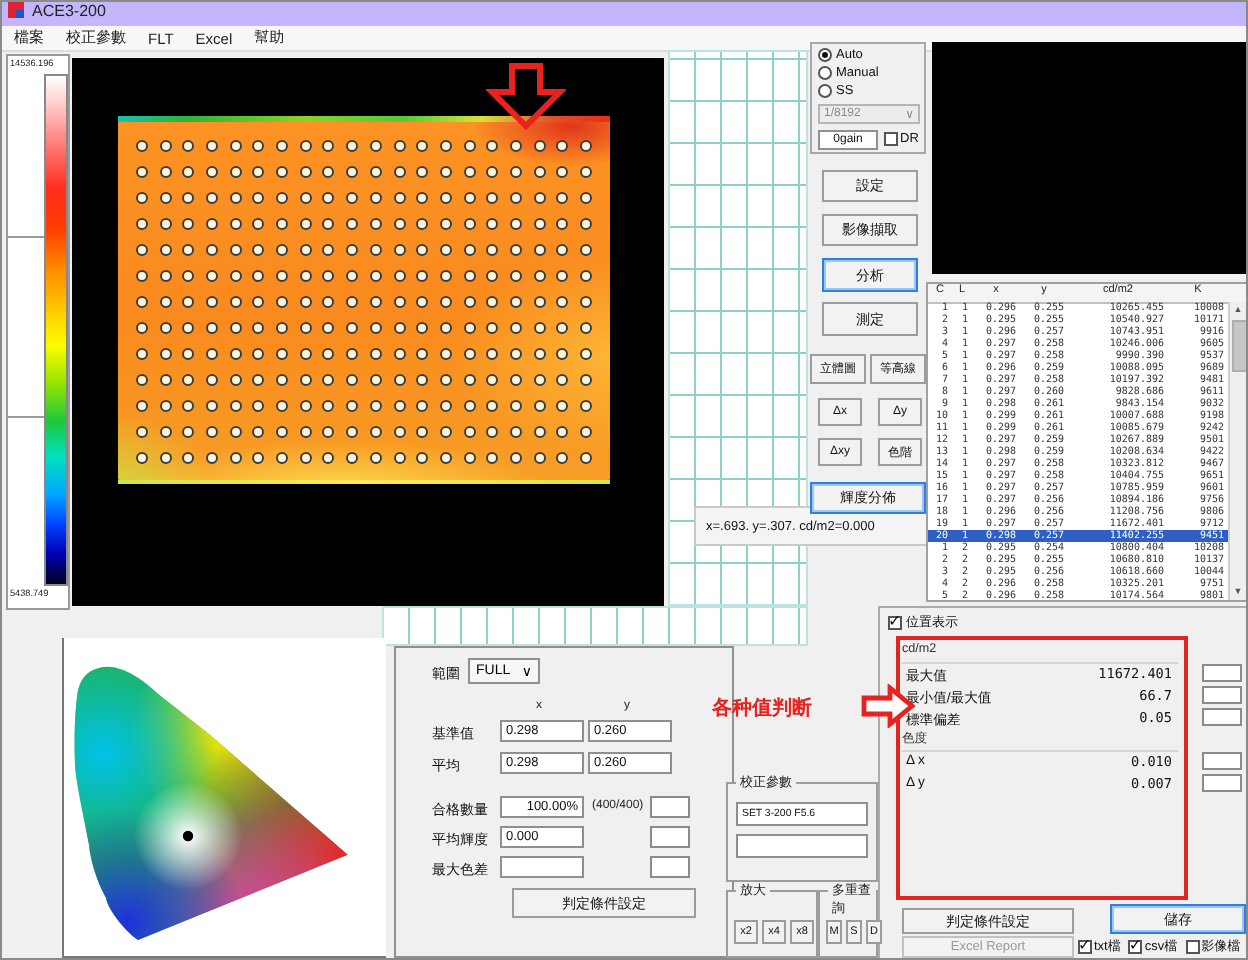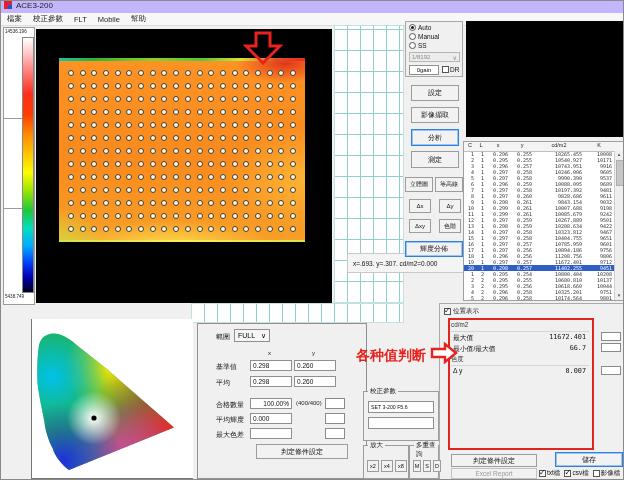--- a/index.html
+++ b/index.html
@@ -45,21 +45,21 @@
     background:linear-gradient(90deg,#cfe24a,#ffe95a 50%,#d8e24a 100%);}
   #dots{position:absolute;left:6px;top:8px;right:6px;bottom:7px;display:grid;
         grid-template-columns:repeat(20,1fr);grid-template-rows:repeat(13,1fr);
         justify-items:center;align-items:center;}
   .dot{width:4px;height:4px;border:1px solid #3d3d3d;border-radius:50%;background:#fdf6da;}
   #status-box{left:346px;top:252px;width:118px;height:20px;background:#f4f4f4;border:1px solid #c9c9c9;
               box-sizing:border-box;display:flex;align-items:center;padding-left:5px;font-size:6.5px;color:#111;}
   
   .red-note{color:#e8231f;font-weight:bold;z-index:30;white-space:nowrap;}
   #anno-points{left:186px;top:9px;font-size:13px;}
-  #anno-judge{left:355px;top:346px;font-size:14px;font-family:Liberation Serif, serif;}
+  #anno-judge{left:355px;top:346px;font-size:10px;font-family:Liberation Serif, serif;}
   .anno-arrow{z-index:30;}
   
   .btn{position:absolute;background:#f2f2f2;border:1px solid #9c9c9c;box-sizing:border-box;
        display:flex;align-items:center;justify-content:center;color:#111;cursor:pointer;}
   .btn.focus{border:1px solid #2f7fe0;box-shadow:0 0 0 1px #9cc6f2 inset;}
   .btn.disabled{color:#9a9a9a;border-color:#c2c2c2;}
   .field{position:absolute;background:#ffffff;border:1px solid #8f8f8f;box-sizing:border-box;
          display:flex;align-items:center;padding:0 2px;color:#111;}
   .cb{display:inline-block;width:7px;height:7px;border:1px solid #555;background:#fff;position:relative;
       box-sizing:border-box;flex:none;}
@@ -148,21 +148,21 @@
 
   <div class="abs" id="title-bar">
     <span id="app-icon"></span>
     <span>ACE3-200</span>
   </div>
 
   <div class="abs" id="menubar">
       <div class="menu-item">檔案</div>
       <div class="menu-item">校正參數</div>
       <div class="menu-item">FLT</div>
-      <div class="menu-item">Mobile</div>
+      <div class="menu-item">Excel</div>
       <div class="menu-item">幫助</div>
     </div>
 
   <div class="abs" id="colorbar">
     <div id="cb-max">14536.196</div>
     <div id="cb-grad"></div>
     <div class="cb-line" style="top:90px"></div>
     <div class="cb-line" style="top:180px"></div>
     <div id="cb-min">5438.749</div>
   </div>
@@ -716,21 +716,31 @@
           <div class="res-row">
             <span class="res-label">最大值</span>
             <span class="res-value">11672.401</span>
             <span class="res-box"></span>
           </div>
           <div class="res-row">
             <span class="res-label">最小值/最大值</span>
             <span class="res-value">66.7</span>
             <span class="res-box"></span>
           </div>
+          <div class="res-row">
+            <span class="res-label">標準偏差</span>
+            <span class="res-value">0.05</span>
+            <span class="res-box"></span>
+          </div>
           <div class="res-sec">色度</div>
+          <div class="res-row">
+            <span class="res-label">Δ x</span>
+            <span class="res-value">0.010</span>
+            <span class="res-box"></span>
+          </div>
           <div class="res-row">
             <span class="res-label">Δ y</span>
             <span class="res-value">0.007</span>
             <span class="res-box"></span>
           </div>
         </div>
       <div id="red-frame"></div>
     </div>
   </div>
   <div class="btn" id="btn-judge2">判定條件設定</div>

